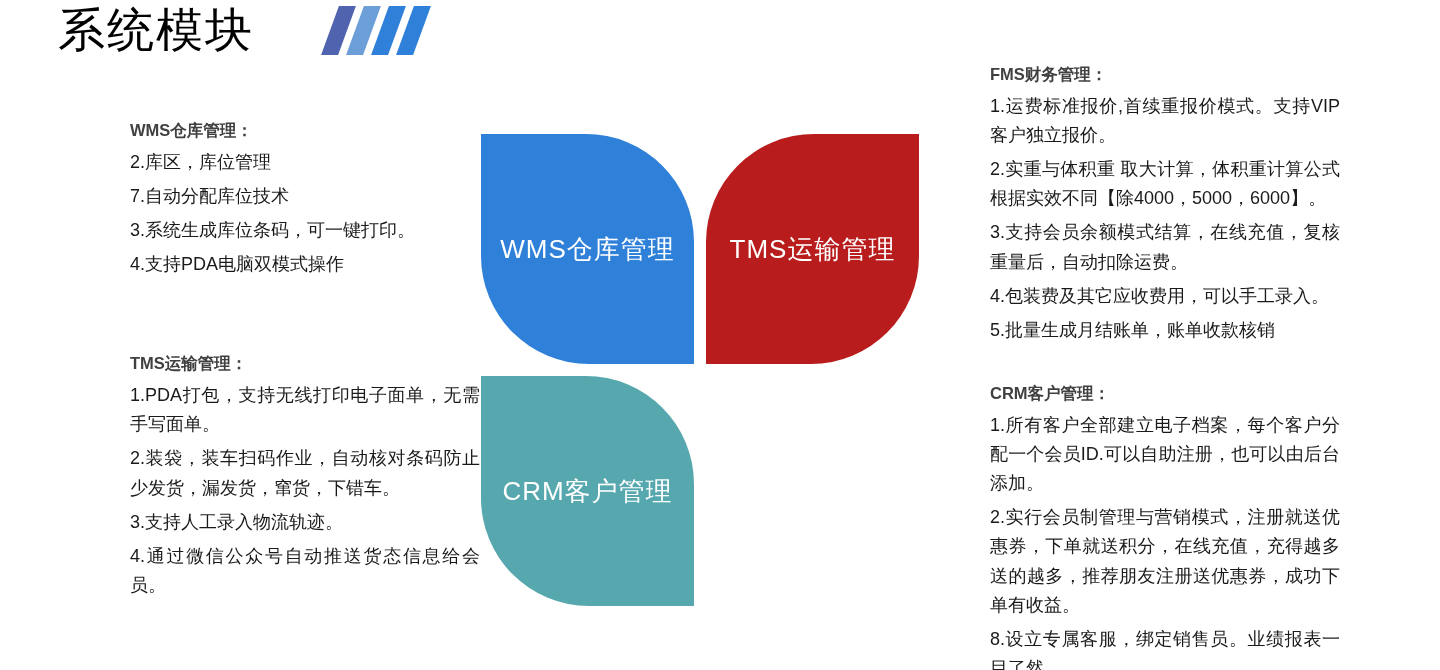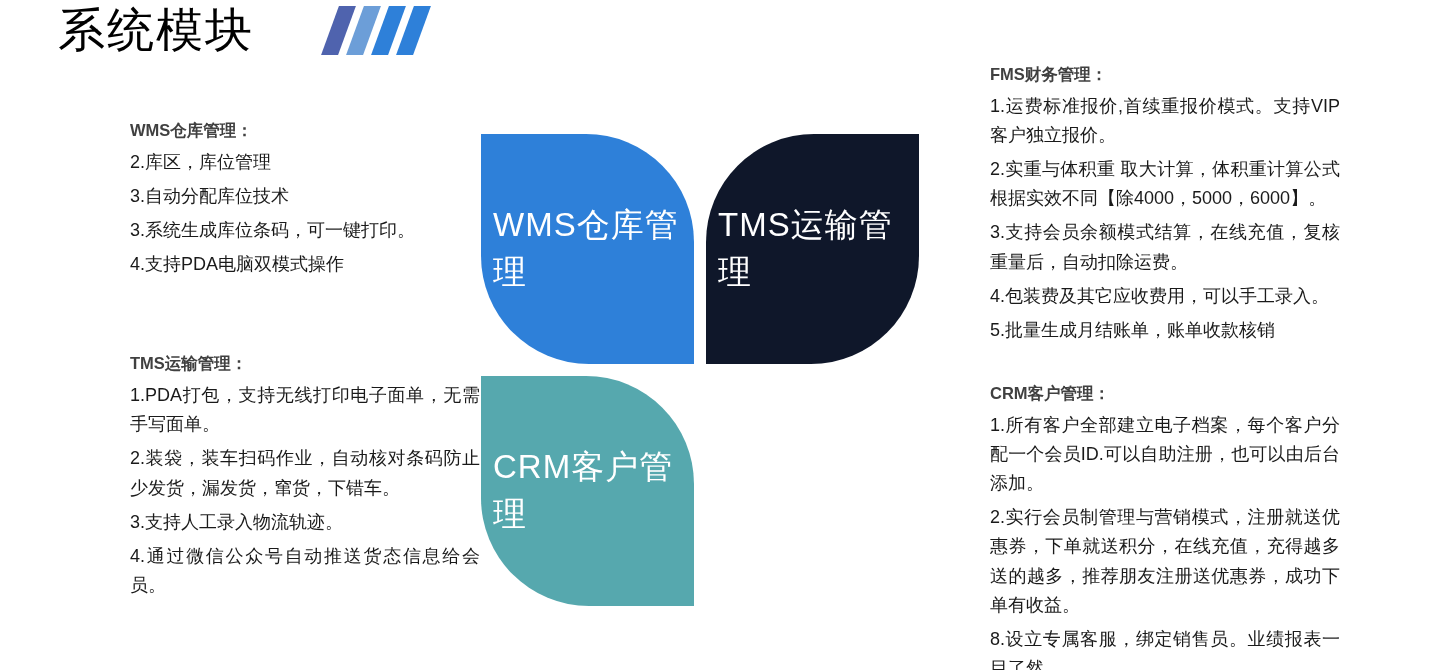--- a/index.html
+++ b/index.html
@@ -80,23 +80,23 @@
     height: 490px;
     display: grid;
     grid-template-columns: 213px 213px;
     grid-template-rows: 230px 230px;
     gap: 12px 12px;
   }
   .petal {
     display: flex;
     align-items: center;
     justify-content: center;
-    text-align: left;
+    text-align: right;
     color: #ffffff;
-    font-size: 33px;
+    font-size: 26px;
     line-height: 1.42;
     letter-spacing: 1px;
     box-sizing: border-box;
     padding: 0 12px;
   }
   .petal-label { display: block; }
   
   #petal-wms { border-radius: 0 108px 0 108px; }
   #petal-fms { border-radius: 108px 0 108px 0; }
   #petal-tms { border-radius: 108px 0 108px 0; }
@@ -113,40 +113,40 @@
     <div class="accent-bar" style="background: rgb(46, 128, 217);"></div>
     <div class="accent-bar" style="background: rgb(46, 128, 217);"></div>
   </div>
 </div>
 
 <div class="text-col" id="col-left">
 
   <div class="section" id="sec-wms">
     <p class="section-heading">WMS仓库管理：</p>
     <p class="section-item">2.库区，库位管理</p>
-    <p class="section-item">3.自动分配库位技术</p>
+    <p class="section-item">7.自动分配库位技术</p>
     <p class="section-item">3.系统生成库位条码，可一键打印。</p>
     <p class="section-item">4.支持PDA电脑双模式操作</p>
   </div>
 
   <div class="section" id="sec-tms">
     <p class="section-heading">TMS运输管理：</p>
     <p class="section-item">1.PDA打包，支持无线打印电子面单，无需手写面单。</p>
     <p class="section-item">2.装袋，装车扫码作业，自动核对条码防止少发货，漏发货，窜货，下错车。</p>
     <p class="section-item">3.支持人工录入物流轨迹。</p>
     <p class="section-item">4.通过微信公众号自动推送货态信息给会员。</p>
   </div>
 
 </div>
 
 <div id="petal-diagram">
   <div class="petal" id="petal-wms" style="background: rgb(46, 128, 217);">
     <span class="petal-label">WMS仓库管理</span>
   </div>
-  <div class="petal" id="petal-tms" style="background: #0f172a;">
+  <div class="petal" id="petal-tms" style="background: #b91c1c;">
     <span class="petal-label">TMS运输管理</span>
   </div>
   <div class="petal" id="petal-crm" style="background: rgb(86, 168, 174);">
     <span class="petal-label">CRM客户管理</span>
   </div>
 </div>
 
 <div class="text-col" id="col-right">
 
   <div class="section" id="sec-fms">

